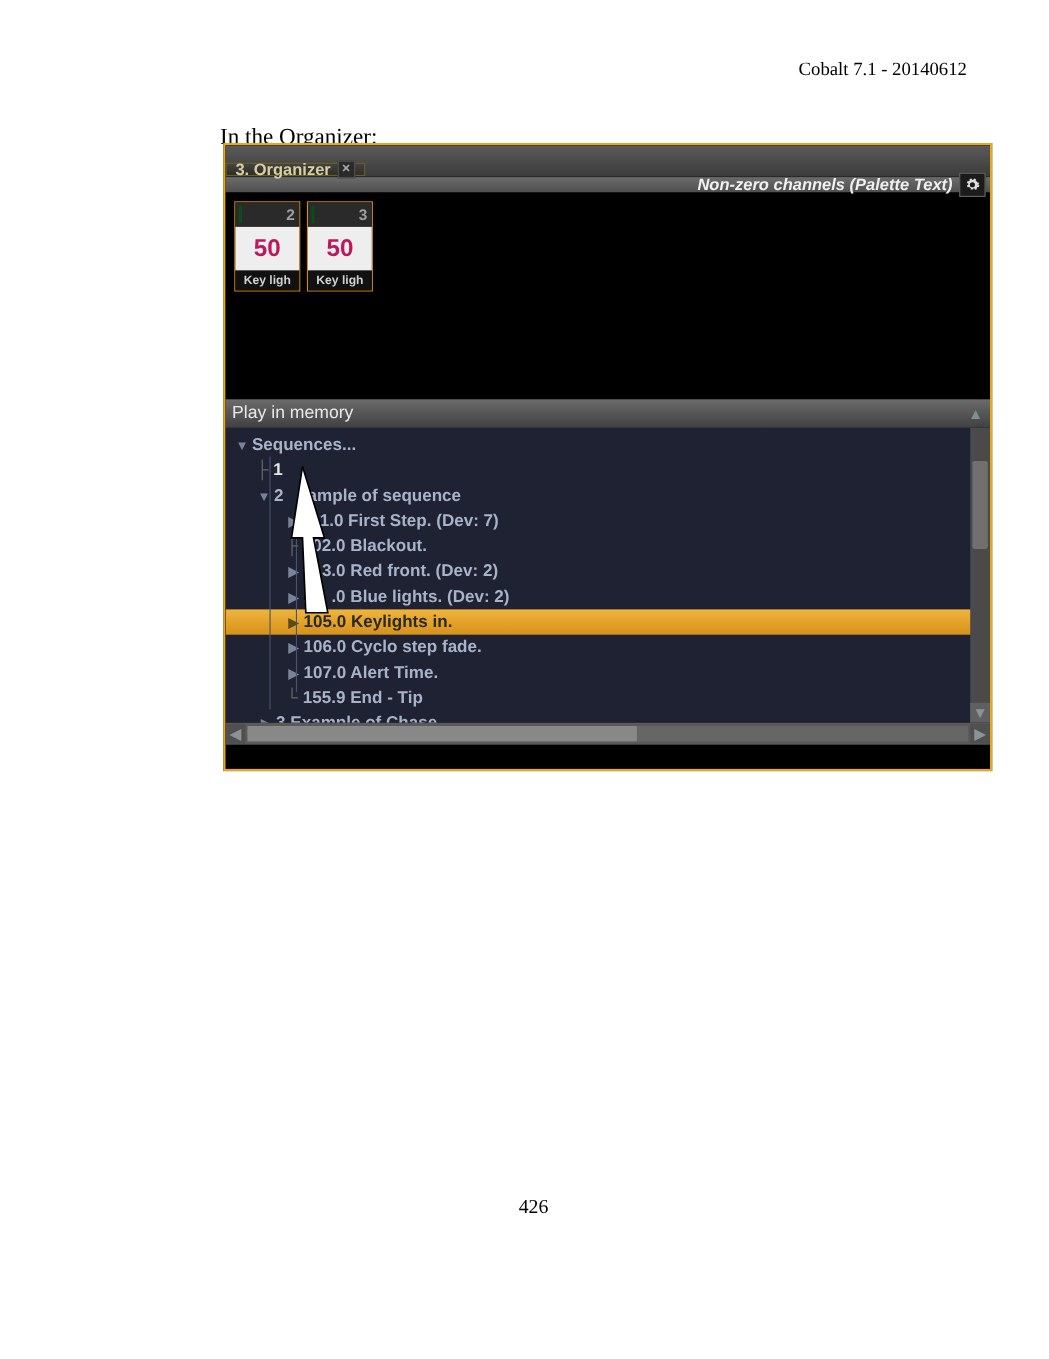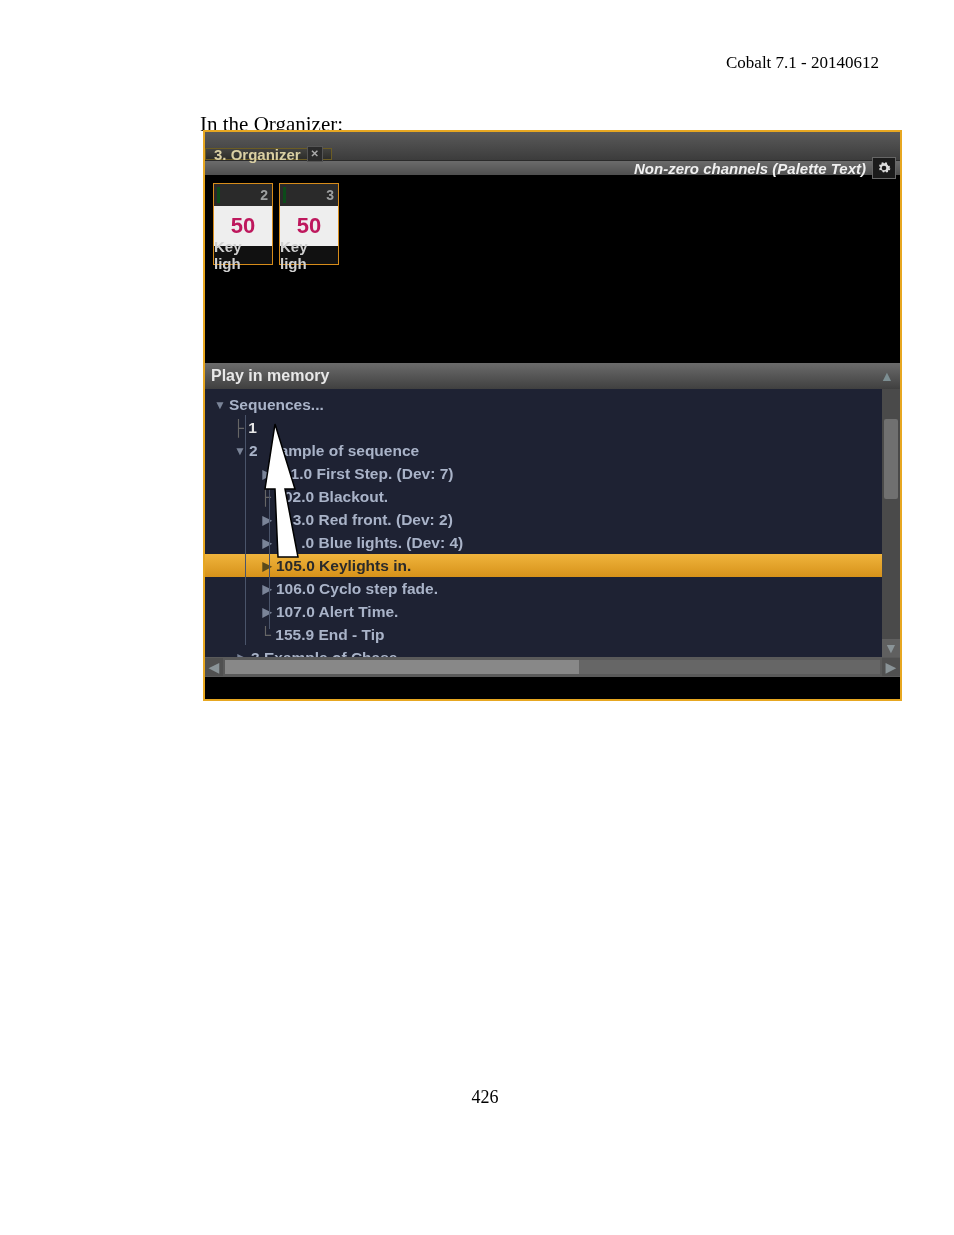--- a/index.html
+++ b/index.html
@@ -110,30 +110,30 @@
     position:relative;
   }
   .chan-top::before{
     content:"";position:absolute;left:3px;top:3px;bottom:3px;width:3px;background:#0c4b1a;
   }
   .chan-mid {
     flex:1;background:#eee;color:#be185d;font-size:22px;font-weight:700;
     display:flex;align-items:center;justify-content:center;
   }
   .chan-bot {
-    height:18px;background:#111;color:#d0d0d0;font-size:15px;font-weight:700;
+    height:18px;background:#111;color:#d0d0d0;font-size:11px;font-weight:700;
     display:flex;align-items:center;justify-content:center;
   }
 
   
   .section-head {
     height:26px;
     background: linear-gradient(#6b6b6b,#404040);
     display:flex;align-items:center;justify-content:space-between;
-    font-size:16px;font-weight:700;color:#e8e8e8;
+    font-size:16px;font-weight:400;color:#e8e8e8;
     padding-left:6px;
   }
   .up-arrow {
     width:18px;height:18px;margin-right:4px;
     display:flex;align-items:center;justify-content:center;
     color:#7d8f93;font-size:14px;
   }
 
   
   .tree {
@@ -264,21 +264,21 @@
       <div class="row ind3">
         <span class="glyph">▶</span>
         <span>1</span>
         <span style="width:8px"></span>
         <span>3.0 Red front. (Dev: 2)</span>
       </div>
       <div class="row ind3">
         <span class="glyph">▶</span>
         <span>10</span>
         <span style="width:8px"></span>
-        <span>.0 Blue lights. (Dev: 4)</span>
+        <span>.0 Blue lights. (Dev: 2)</span>
       </div>
       <div class="row ind3 sel">
         <span class="glyph">▶</span>
         <span>105.0 Keylights in.</span>
       </div>
       <div class="row ind3">
         <span class="glyph">▶</span>
         <span>106.0 Cyclo step fade.</span>
       </div>
       <div class="row ind3">

